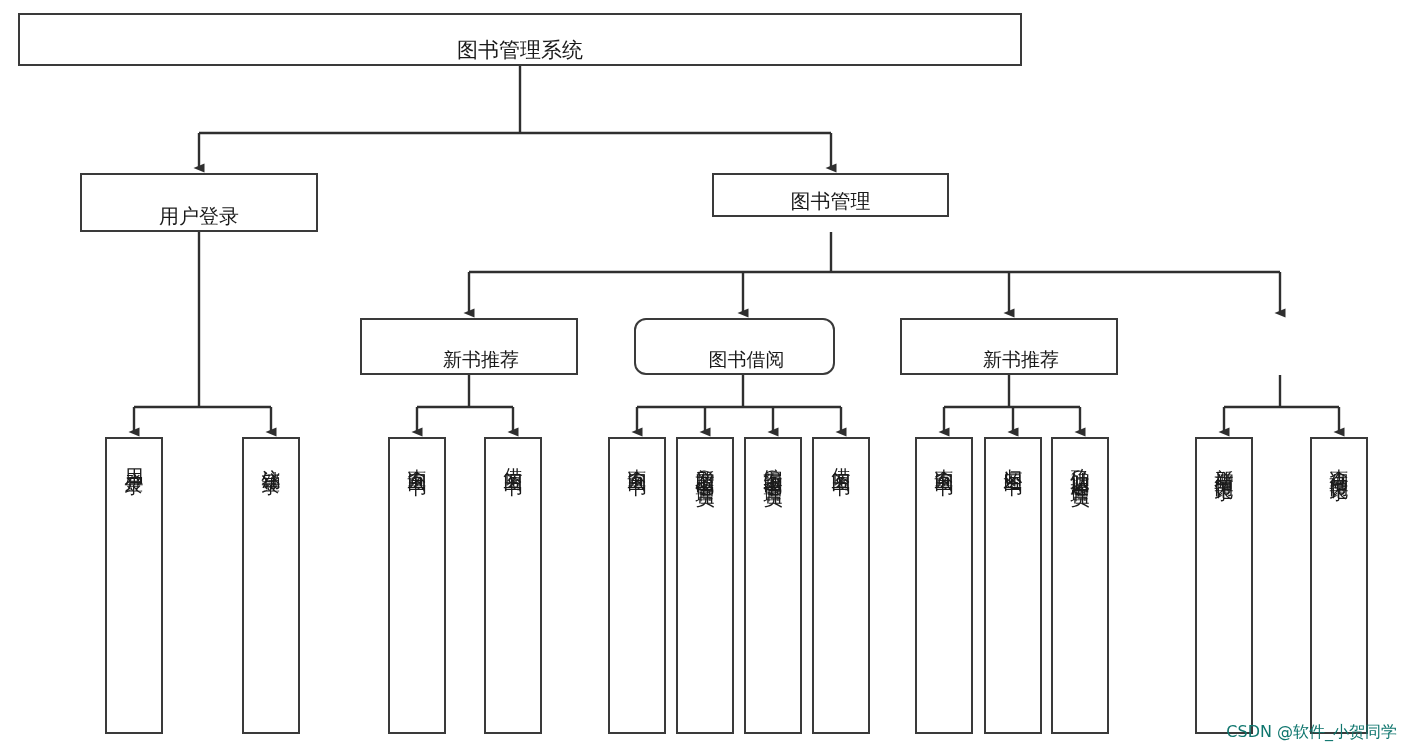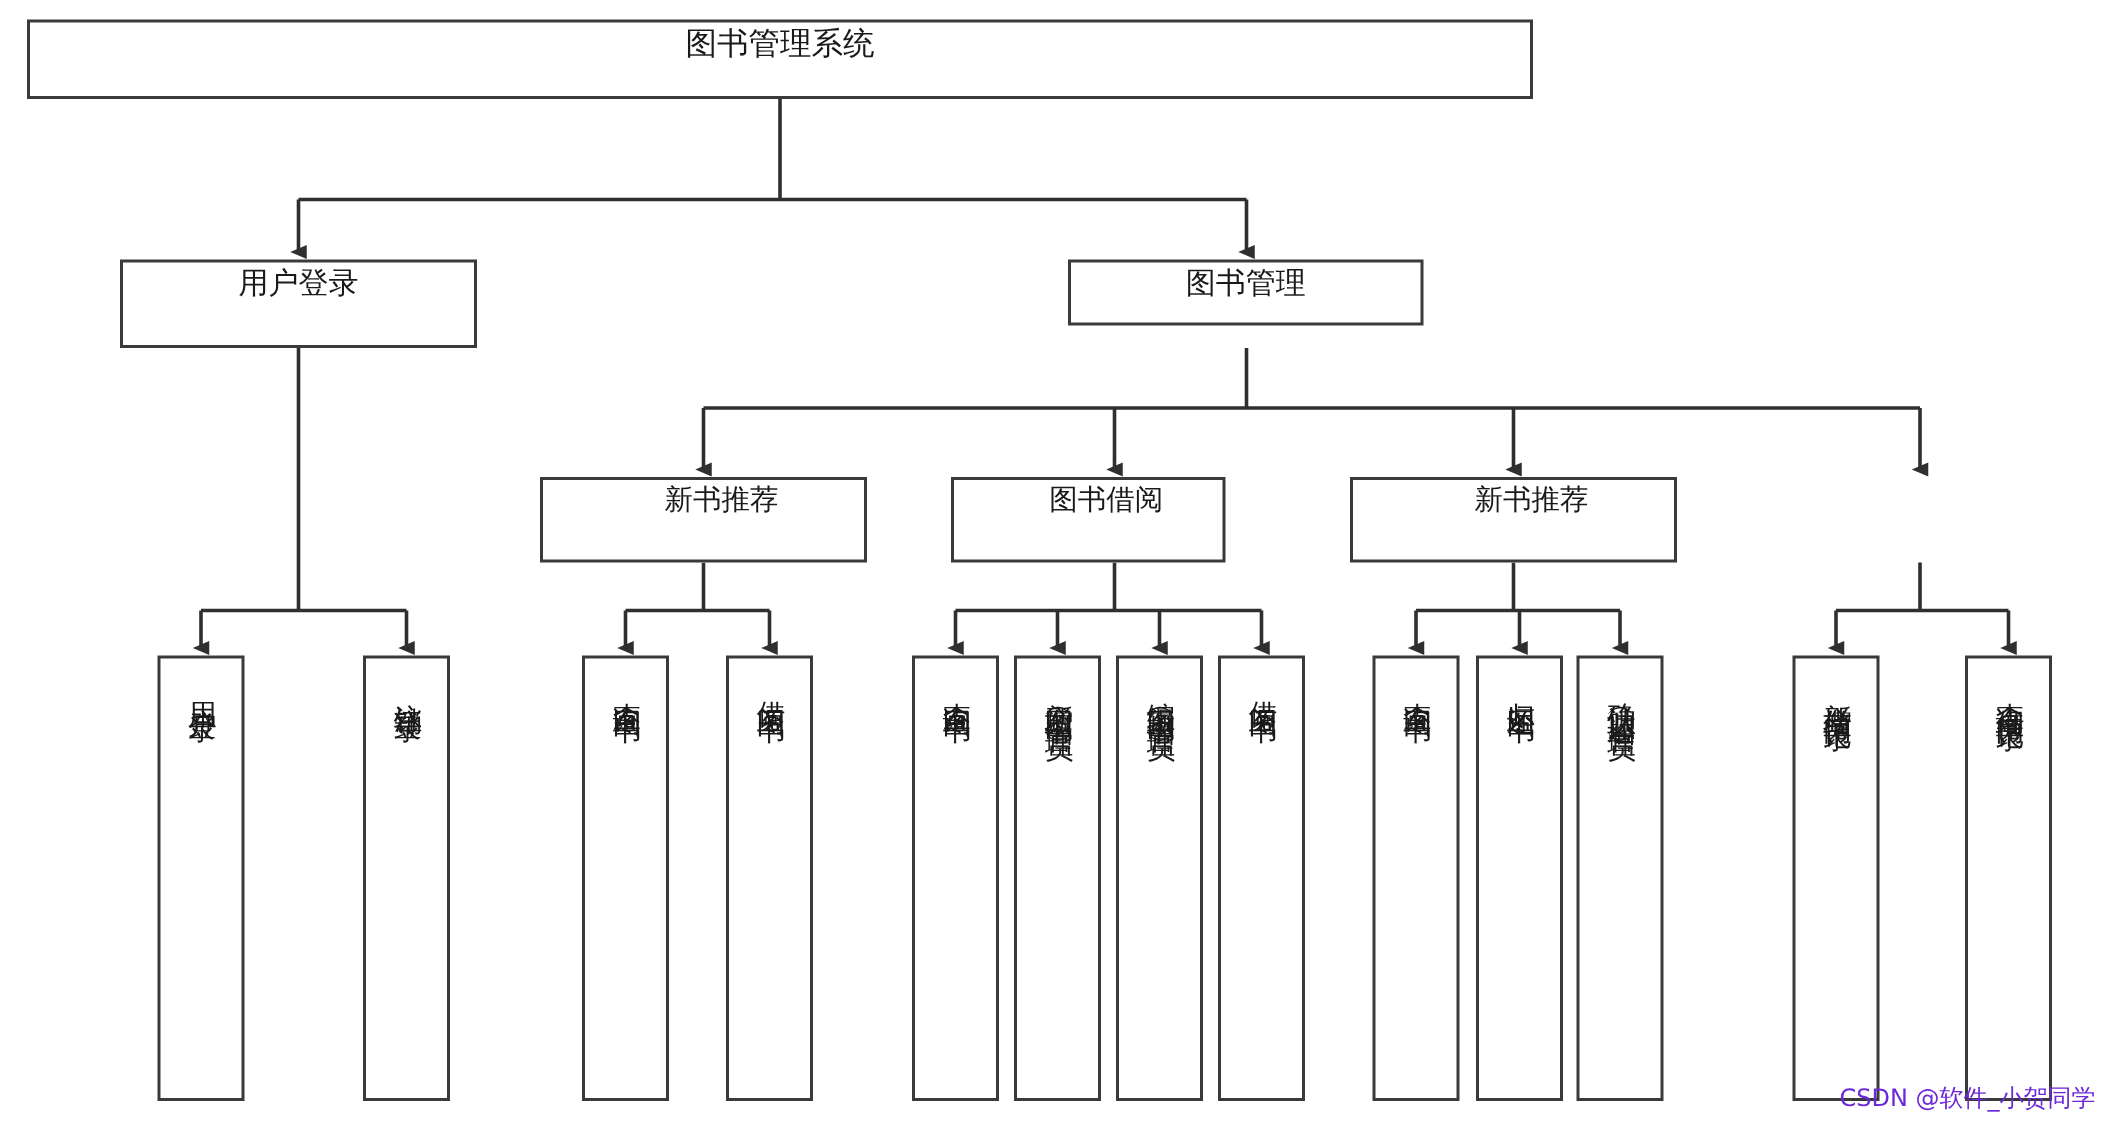--- a/index.html
+++ b/index.html
@@ -24,21 +24,21 @@
     width: 1405px;
     height: 747px;
     pointer-events: none;
   }
   .node {
     position: absolute;
     box-sizing: border-box;
     background: #ffffff;
     border: 2px solid #3a3a3a;
     display: flex;
-    align-items: flex-start;
+    align-items: flex-end;
     justify-content: center;
     color: #1a1a1a;
     z-index: 2;
   }
   .node.root {
     font-size: 21px;
   }
   .node.lvl2 {
     font-size: 20px;
   }
@@ -57,21 +57,21 @@
     text-orientation: upright;
     letter-spacing: 3px;
     line-height: 1.05;
     white-space: nowrap;
   }
   #watermark {
     position: absolute;
     right: 8px;
     bottom: 4px;
     font-size: 16px;
-    color: #6d28d9;
+    color: #0f766e;
     z-index: 5;
     white-space: nowrap;
   }
 </style>
 </head>
 <body>
 
 <div id="canvas">
 
   <svg id="wires" viewBox="0 0 1405 747">
@@ -133,21 +133,21 @@
   <div class="node lvl2" style="left:80px; top:173px; width:238px; height:59px;">
     <span>用户登录</span>
   </div>
   <div class="node lvl2" style="left:712px; top:173px; width:237px; height:44px;">
     <span>图书管理</span>
   </div>
 
   <div class="node lvl3" style="left:360px; top:318px; width:218px; height:57px;">
     <span>新书推荐</span>
   </div>
-  <div class="node lvl3" style="left:634px; top:318px; width:183px; height:57px;">
+  <div class="node lvl3" style="left:634px; top:318px; width:201px; height:57px;border-radius:12px;">
     <span>图书借阅</span>
   </div>
   <div class="node lvl3" style="left:900px; top:318px; width:218px; height:57px;">
     <span>新书推荐</span>
   </div>
 
   <div class="node leaf" style="left:105px; top:437px; width:58px; height:297px;">
     <span class="vtext">用户登录</span>
   </div>
   <div class="node leaf" style="left:242px; top:437px; width:58px; height:297px;">

